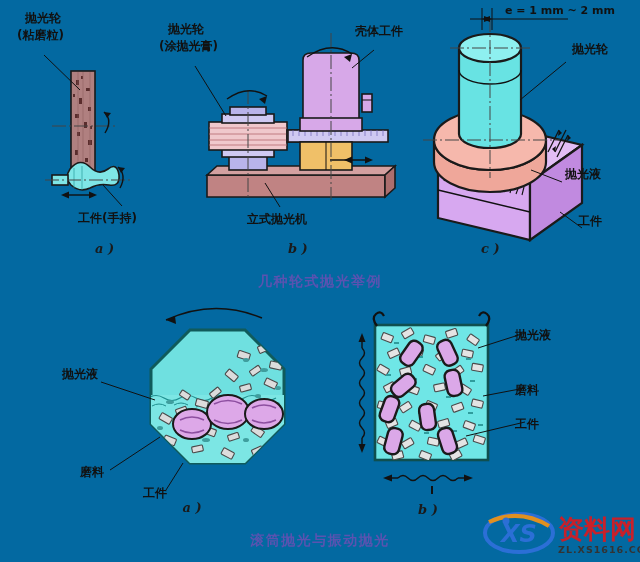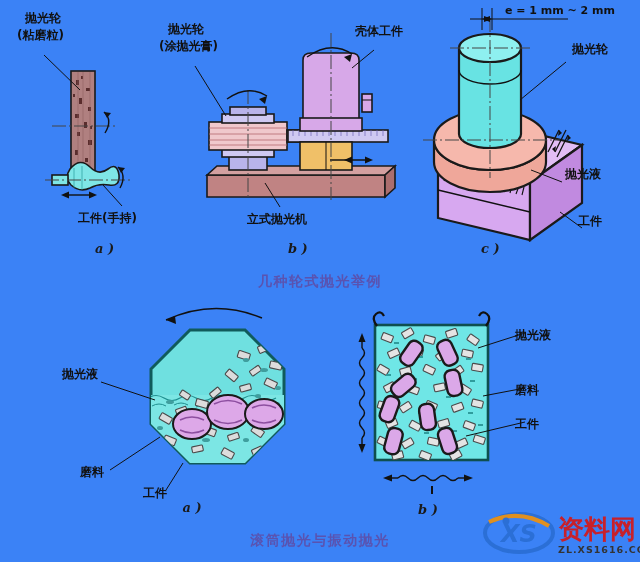--- a/index.html
+++ b/index.html
@@ -8,21 +8,21 @@
     padding: 0;
     background: #ffffff;
   }
   body {
     font-family: "DejaVu Sans", "Liberation Sans", sans-serif;
   }
   #page {
     position: relative;
     width: 640px;
     height: 562px;
-    background: #3b82f6;
+    background: #0369a1;
     overflow: hidden;
   }
   svg.fig { position: absolute; left: 0; top: 0; }
   .cn {
     font-family: "DejaVu Sans", "Liberation Sans", sans-serif;
     font-weight: 700;
     fill: #111111;
   }
   .cap {
     font-family: "DejaVu Sans", "Liberation Sans", sans-serif;

